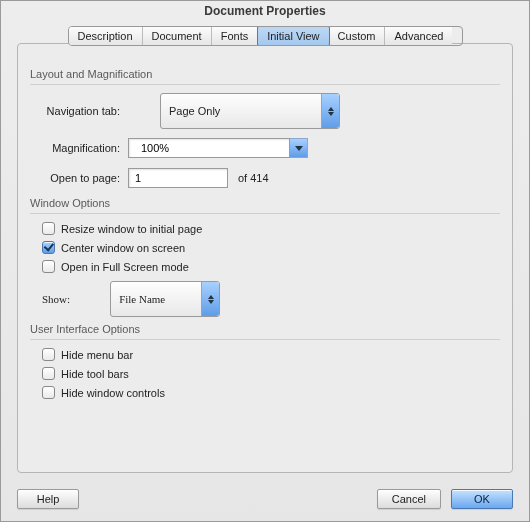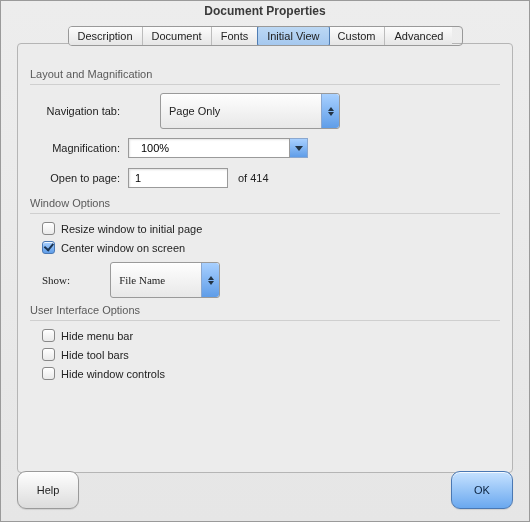--- a/index.html
+++ b/index.html
@@ -196,25 +196,25 @@
     left: 16px;
     right: 16px;
     bottom: 12px;
     display: flex;
     align-items: center;
   }
   .aqua-btn {
     display: inline-flex;
     align-items: center;
     justify-content: center;
-    height: 38px;
+    height: 20px;
     min-width: 62px;
     padding: 0 14px;
     border: 1px solid #9a9a9a;
-    border-radius: 9px;
+    border-radius: 2px;
     background: linear-gradient(#fefefe,#dcdcdc);
     font-size: 11px;
     color: #222;
     box-shadow: inset 0 1px 0 rgba(255,255,255,.8), 0 1px 1px rgba(0,0,0,.1);
     cursor: default;
   }
   .aqua-btn.default {
     background: linear-gradient(#c6e2ff,#6aa8ef);
     border-color: #4a78b3;
     color: #0b2340;
@@ -271,20 +271,24 @@
     <div class="group-header">Window Options</div>
 
     <div class="chk-row">
       <span class="chkbox"></span>
       <span>Resize window to initial page</span>
     </div>
     <div class="chk-row">
       <span class="chkbox checked"></span>
       <span>Center window on screen</span>
     </div>
+    <div class="chk-row">
+      <span class="chkbox"></span>
+      <span>Open in Full Screen mode</span>
+    </div>
 
     <div class="show-row">
       <span>Show:</span>
       <div class="aqua-select" style="width:110px">
         <span>File Name</span>
         <span class="cap">
             <span class="t"></span>
             <span class="b"></span>
           </span>
       </div>
@@ -303,15 +307,16 @@
     <div class="chk-row">
       <span class="chkbox"></span>
       <span>Hide window controls</span>
     </div>
 
   </div>
 
   <div class="footer">
     <div class="aqua-btn">Help</div>
     <div class="spacer"></div>
+    <div class="aqua-btn" style="margin-right:10px">Cancel</div>
     <div class="aqua-btn default">OK</div>
   </div>
 </div>
 
 </body></html>

